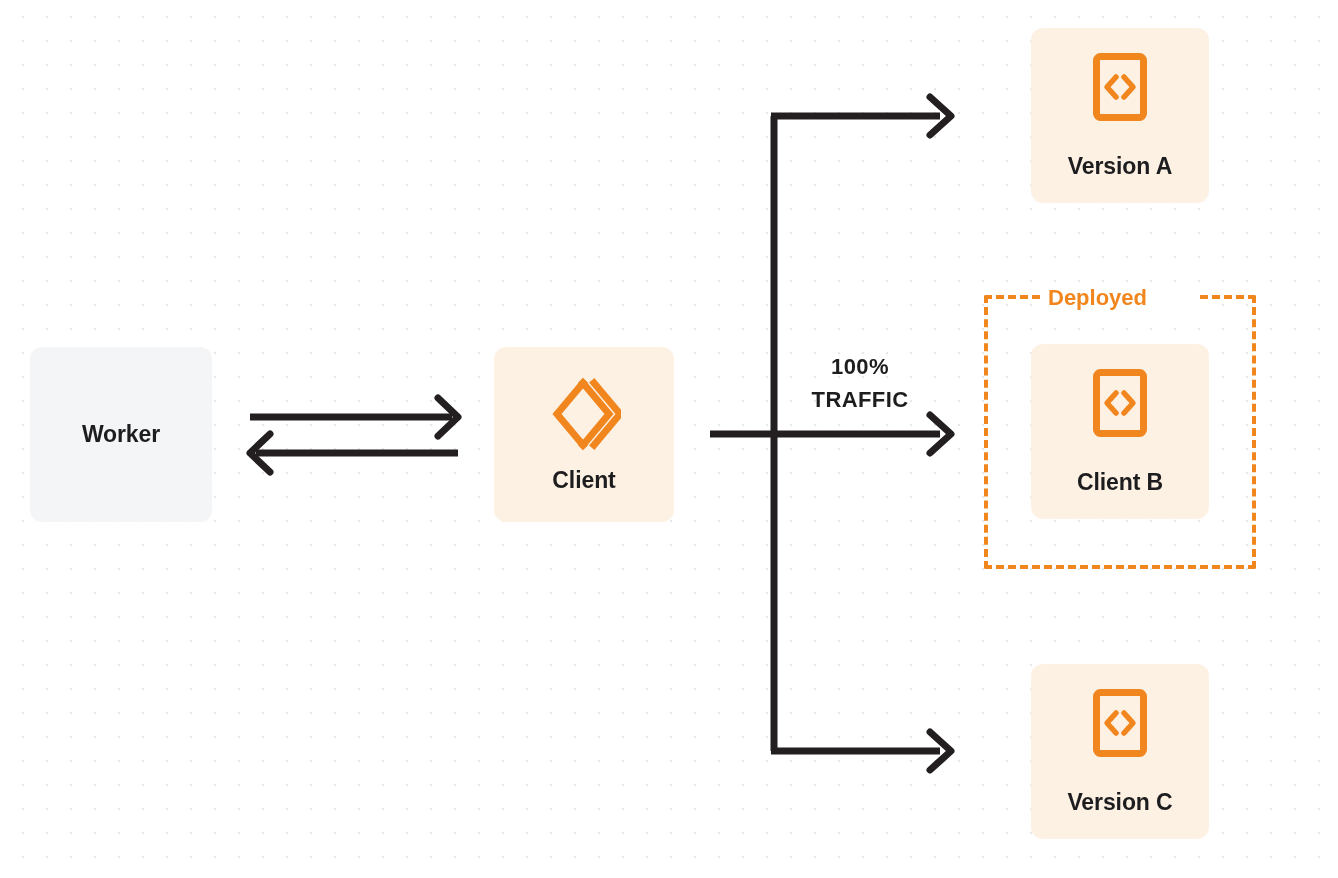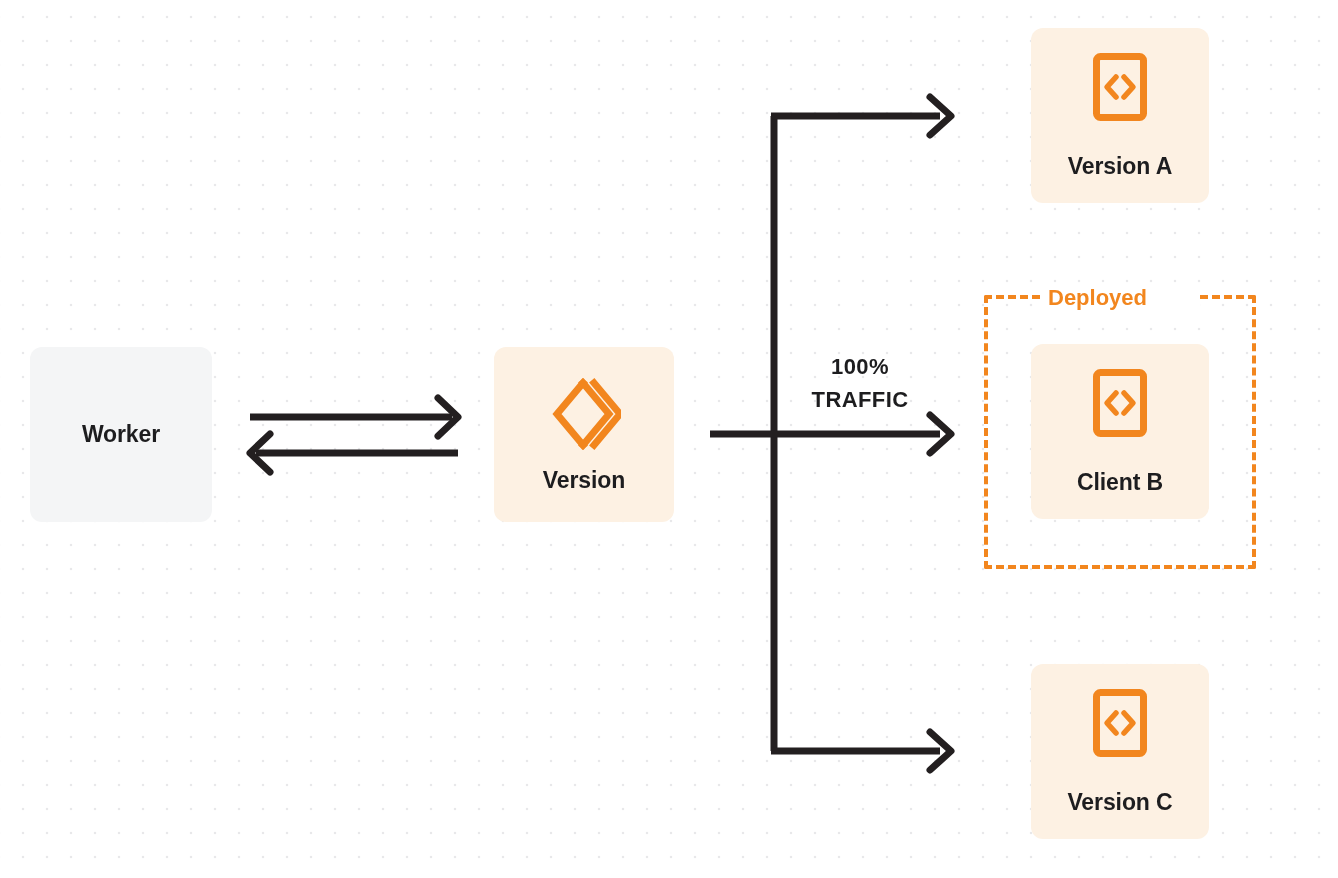--- a/index.html
+++ b/index.html
@@ -177,21 +177,21 @@
 
   <div class="node worker-node">
     <span class="worker-icon">
       <svg viewBox="0 0 74 74" xmlns="http://www.w3.org/2000/svg" width="74" height="74">
 
         <path d="M36 6 L10 37 L36 68" fill="none" stroke="#f2861e" stroke-width="7" stroke-linecap="square" stroke-linejoin="miter"></path>
         <path d="M36 6 L62 37 L36 68" fill="none" stroke="#f2861e" stroke-width="7" stroke-linecap="square" stroke-linejoin="miter"></path>
         <path d="M47 6 L73 37 L47 68" fill="none" stroke="#f2861e" stroke-width="7" stroke-linecap="square" stroke-linejoin="miter"></path>
       </svg>
     </span>
-    <div class="node-label">Version</div>
+    <div class="node-label">Client</div>
   </div>
 
   <div class="deployed-frame"></div>
   <div class="deployed-label">Deployed</div>
 
   <div class="node version-node version-a">
     <span class="code-icon">
       <svg viewBox="0 0 54 68" xmlns="http://www.w3.org/2000/svg" width="54" height="68">
         <rect x="3.5" y="3.5" width="47" height="61" rx="4" ry="4" fill="none" stroke="#f2861e" stroke-width="7"></rect>
         <polyline points="23,24 14,34 23,44" fill="none" stroke="#f2861e" stroke-width="5.5" stroke-linecap="round" stroke-linejoin="round"></polyline>

